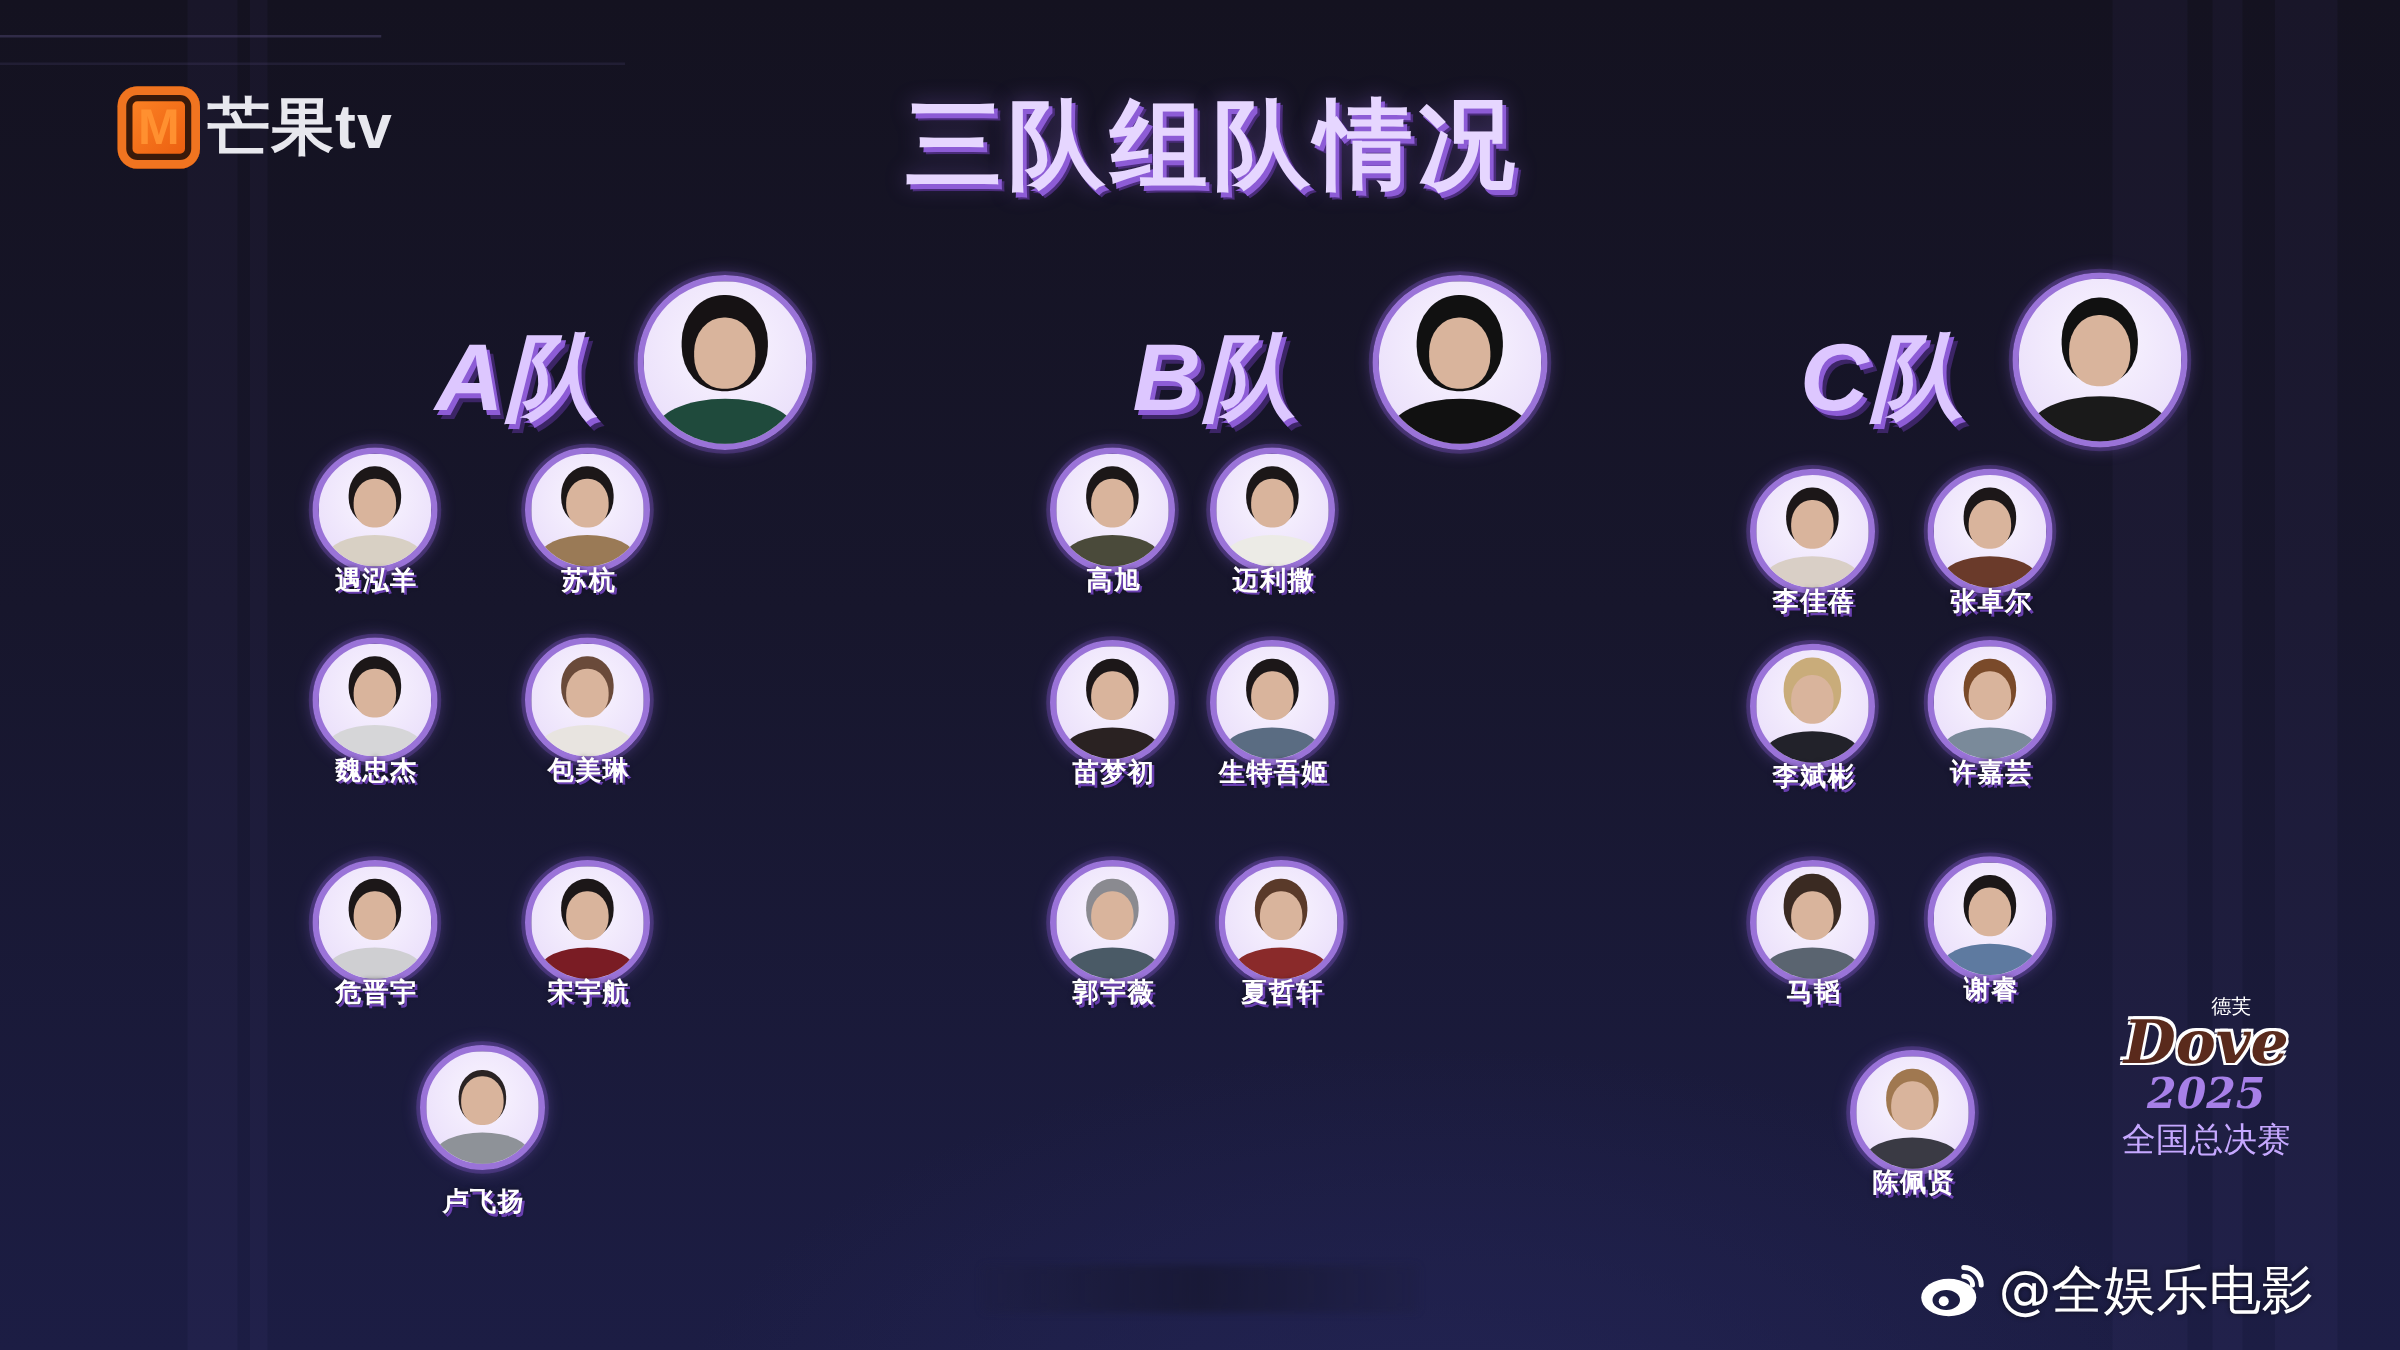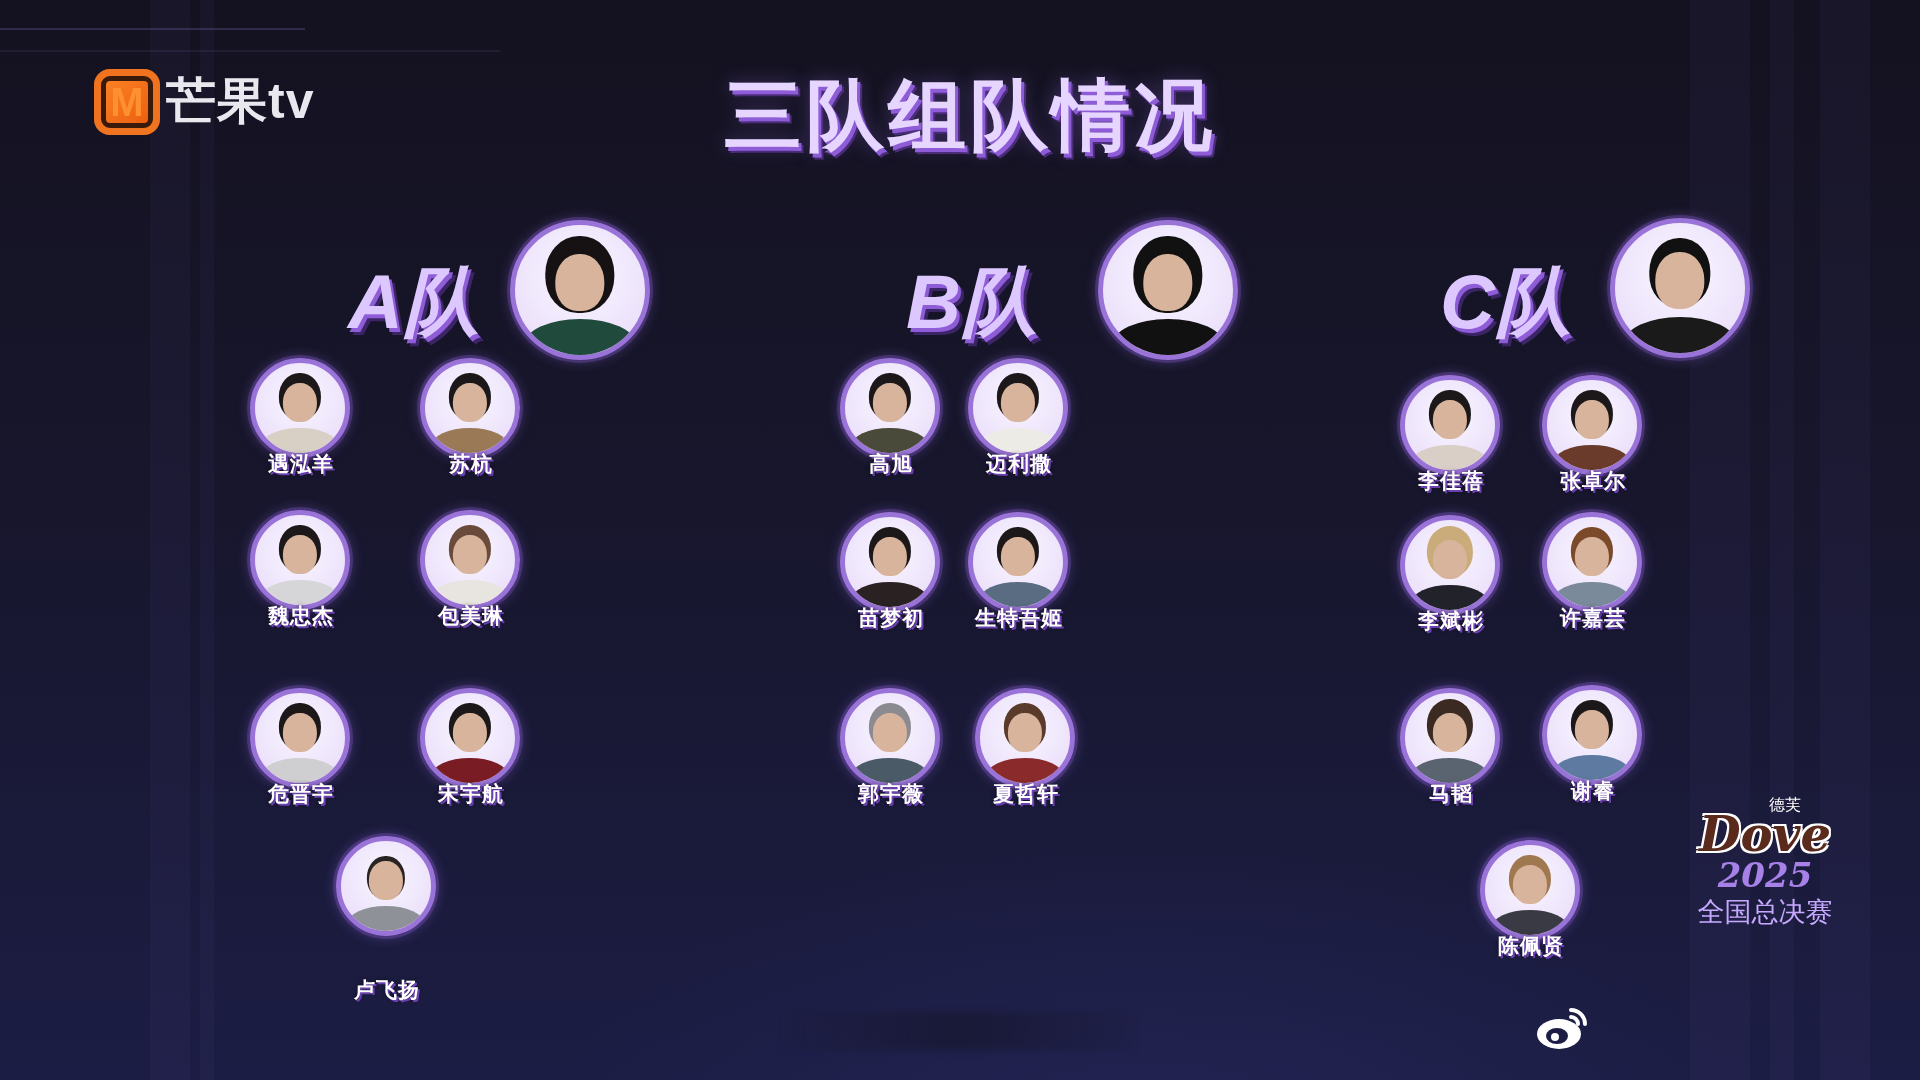--- a/index.html
+++ b/index.html
@@ -161,21 +161,21 @@
 <div class="avatar" style="left:420px;top:688px;width:100px;height:100px;">
     <div class="head"></div>
     <div class="body" style="background:#7a1c24;"></div>
   </div>
 <div class="name" style="left:471px;top:780px;">宋宇航</div>
 
 <div class="avatar" style="left:336px;top:836px;width:100px;height:100px;">
     <div class="head" style="box-shadow:0 -3px 0 2px #2a2324;"></div>
     <div class="body" style="background:#8e9298;"></div>
   </div>
-<div class="name" style="left:387px;top:976px;text-align:center;">卢飞扬</div>
+<div class="name" style="left:387px;top:947px;text-align:center;">卢飞扬</div>
 
 <div class="team-label" style="left:906px;top:252px;text-align:center;">B队</div>
 <div class="avatar" style="left:1098px;top:220px;width:140px;height:140px;">
   <div class="head" style="box-shadow:0 -8px 0 10px #111;"></div>
   <div class="body" style="background:#111;"></div>
 </div>
 
 <div class="avatar" style="left:840px;top:358px;width:100px;height:100px;">
     <div class="head"></div>
     <div class="body" style="background:#4a4a3a;"></div>
@@ -264,13 +264,14 @@
 <div class="subtitle-blur"></div>
 
 <div class="watermark">
   <svg class="weibo-icon" viewBox="0 0 56 48">
     <ellipse cx="24" cy="30" rx="22" ry="15" fill="#ffffff"></ellipse>
     <ellipse cx="22" cy="32" rx="11" ry="8" fill="#1c1d44"></ellipse>
     <circle cx="20" cy="33" r="4" fill="#ffffff"></circle>
     <path d="M36 6 a14 14 0 0 1 14 14" stroke="#ffffff" stroke-width="4" fill="none" stroke-linecap="round"></path>
     <path d="M36 13 a7 7 0 0 1 7 7" stroke="#ffffff" stroke-width="4" fill="none" stroke-linecap="round"></path>
   </svg>
+  <span>@全娱乐电影</span>
 </div>
 
 </body></html>

